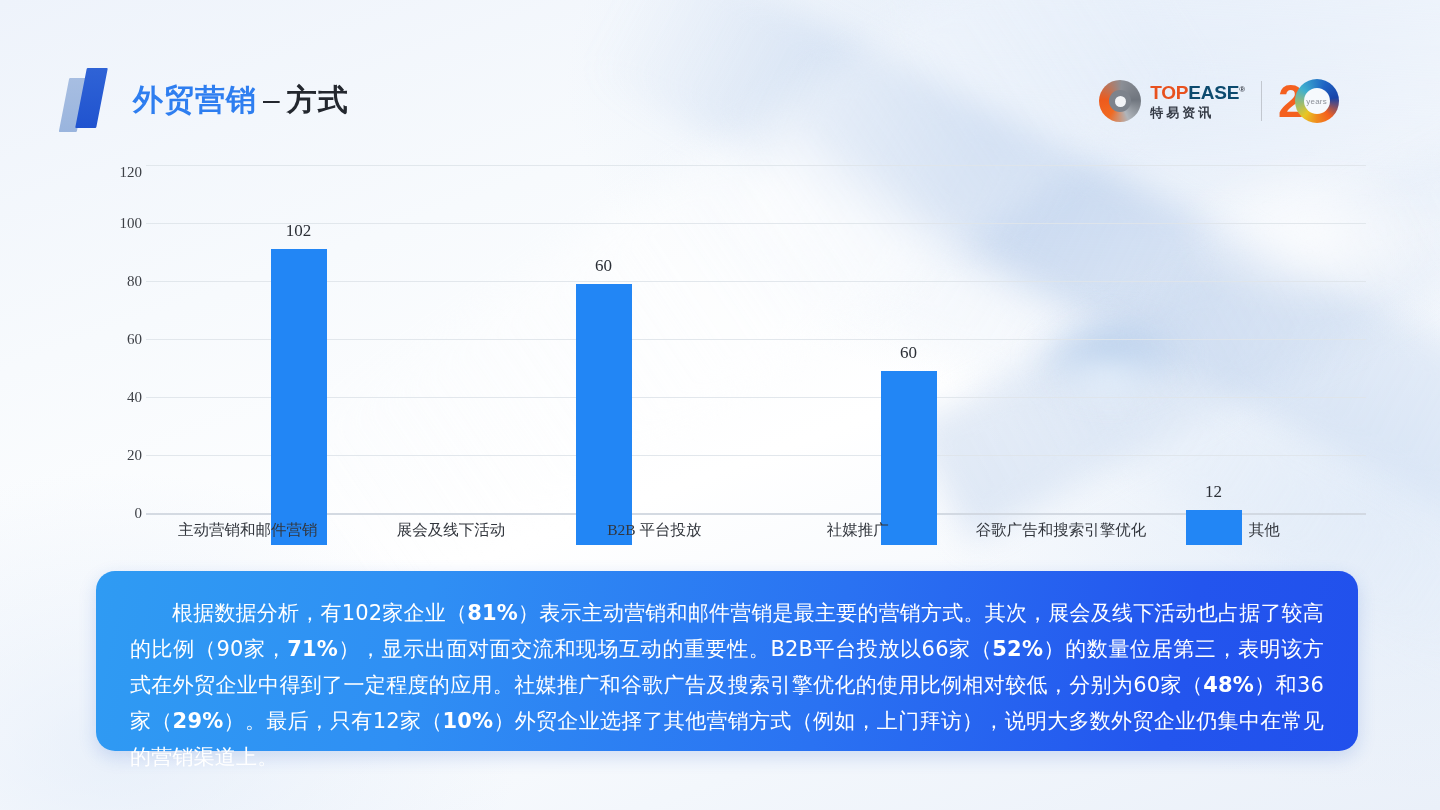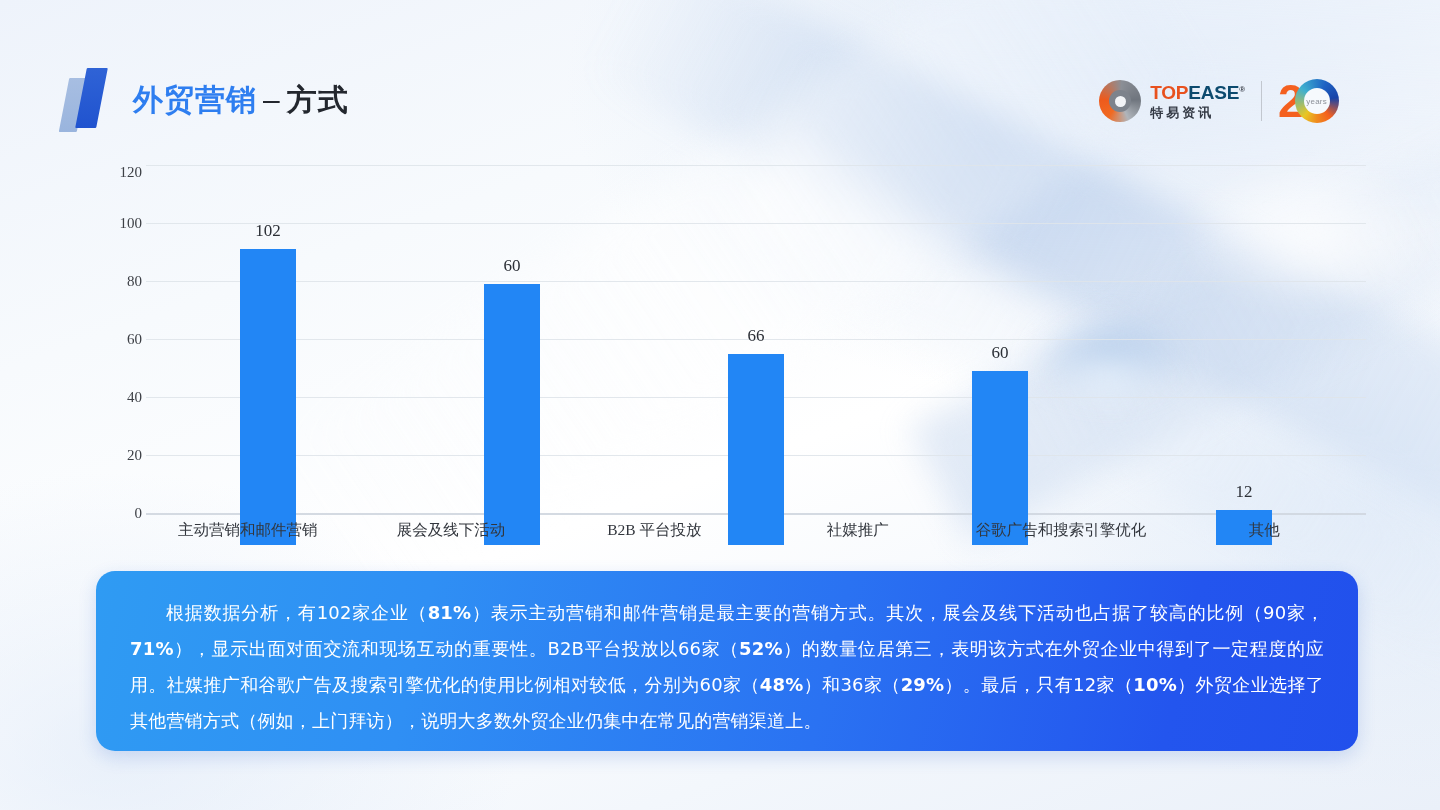--- a/index.html
+++ b/index.html
@@ -296,21 +296,21 @@
     left: 96px; top: 571px;
     width: 1262px; height: 180px;
     border-radius: 19px;
     background: linear-gradient(103deg, #2f9bf3 0%, #2f8ff4 26%, #2a72f2 58%, #2355ee 85%, #2150ec 100%);
     box-shadow: 0 6px 18px rgba(40,95,200,0.18);
     box-sizing: border-box;
     padding: 24px 34px 20px 34px;
   }
   .card-text {
     color: #ffffff;
-    font-size: 18px;
+    font-size: 21px;
     line-height: 36px;
     text-align: justify;
     text-indent: 2em;
     letter-spacing: 0.2px;
     font-family: "DejaVu Sans", "Liberation Sans", sans-serif;
   }
   .card-text b { font-weight: bold; }
 </style>
 </head>
 <body>
@@ -384,24 +384,20 @@
       <div class="bars" id="bars">
           <div class="bar-slot">
             <div class="bar" style="height: 295.8px; background: rgb(34, 134, 245);"></div>
             <div class="bar-value" style="bottom: 303.8px;">102</div>
           </div>
           <div class="bar-slot">
             <div class="bar" style="height: 261px; background: rgb(34, 134, 245);"></div>
             <div class="bar-value" style="bottom: 269px;">60</div>
           </div>
           <div class="bar-slot">
-            <div class="bar" style="height: 191.4px; background: rgb(34, 134, 245);"></div>
-            <div class="bar-value" style="bottom: 199.4px;">66</div>
-          </div>
-          <div class="bar-slot">
             <div class="bar" style="height: 174px; background: rgb(34, 134, 245);"></div>
             <div class="bar-value" style="bottom: 182px;">60</div>
           </div>
           <div class="bar-slot">
             <div class="bar" style="height: 34.8px; background: rgb(34, 134, 245);"></div>
             <div class="bar-value" style="bottom: 42.8px;">12</div>
           </div>
         </div>
     </div>
     <div class="x-labels" id="x-labels">

